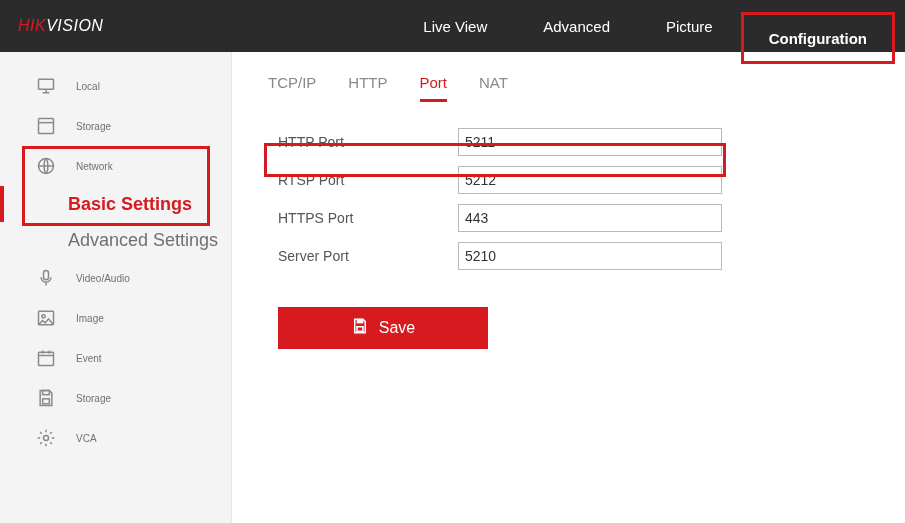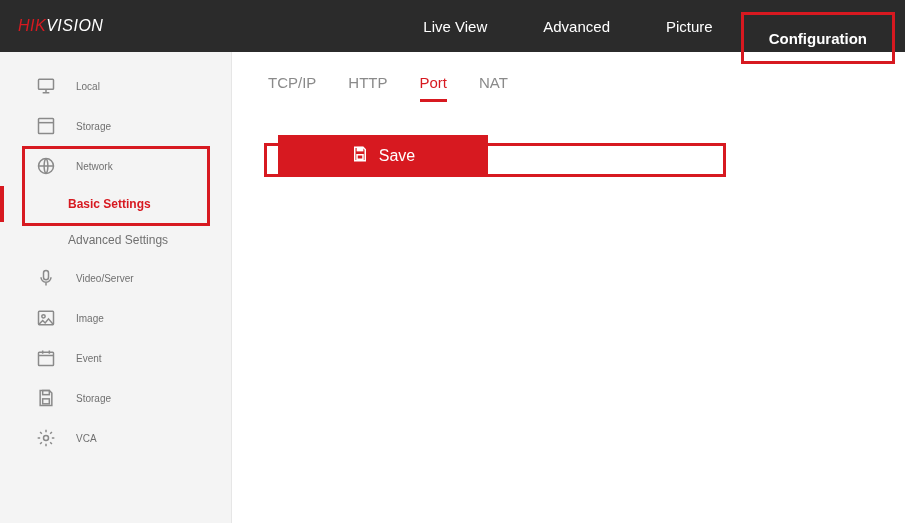--- a/index.html
+++ b/index.html
@@ -76,21 +76,21 @@
     cursor: pointer;
     font-size: 10px;
   }
   .side-sub {
     display: flex;
     align-items: center;
     height: 36px;
     padding-left: 68px;
     color: #707070;
     cursor: pointer;
-    font-size: 12px;
+    font-size: 18px;
   }
   .side-sub.active {
     color: #d71920;
     font-weight: bold;
   }
   .side-sub.active::before {
     content: "";
     position: absolute;
     left: 0;
     width: 4px;
@@ -250,21 +250,21 @@
       <span>Advanced Settings</span>
     </div>
 
     <div class="side-item">
       <span class="side-icon">
         <svg viewBox="0 0 24 24">
             <rect x="9" y="3" width="6" height="11" rx="3"></rect>
             <path d="M6 11a6 6 0 0 0 12 0M12 17v4"></path>
           </svg>
       </span>
-      <span>Video/Server</span>
+      <span>Video/Audio</span>
     </div>
 
     <div class="side-item">
       <span class="side-icon">
         <svg viewBox="0 0 24 24">
             <rect x="3" y="4" width="18" height="16" rx="1"></rect>
             <circle cx="9" cy="10" r="2"></circle>
             <path d="M21 20l-6-7-4 5-3-3-5 5"></path>
           </svg>
       </span>
@@ -307,20 +307,38 @@
   </div>
 
   <div class="content">
     <div class="tabs">
       <div class="tab">TCP/IP</div>
       <div class="tab">HTTP</div>
       <div class="tab active">Port</div>
       <div class="tab">NAT</div>
     </div>
 
+    <div class="form">
+      <div class="row">
+        <span class="label">HTTP Port</span>
+        <input type="text" value="5211" style="">
+      </div>
+      <div class="row highlighted">
+        <span class="label">RTSP Port</span>
+        <input type="text" value="5212" style="">
+      </div>
+      <div class="row">
+        <span class="label">HTTPS Port</span>
+        <input type="text" value="443" style="">
+      </div>
+      <div class="row">
+        <span class="label">Server Port</span>
+        <input type="text" value="5210" style="">
+      </div>
+    </div>
 
     <button class="save-btn">
       <span>
         <svg viewBox="0 0 24 24">
             <path d="M5 3h11l3 3v15H5z" fill="none" stroke="#fff" stroke-width="2"></path>
             <rect x="8" y="3" width="8" height="5" fill="#fff"></rect>
             <rect x="8" y="13" width="8" height="6" fill="none" stroke="#fff" stroke-width="2"></rect>
           </svg>
       </span>
       <span>Save</span>

